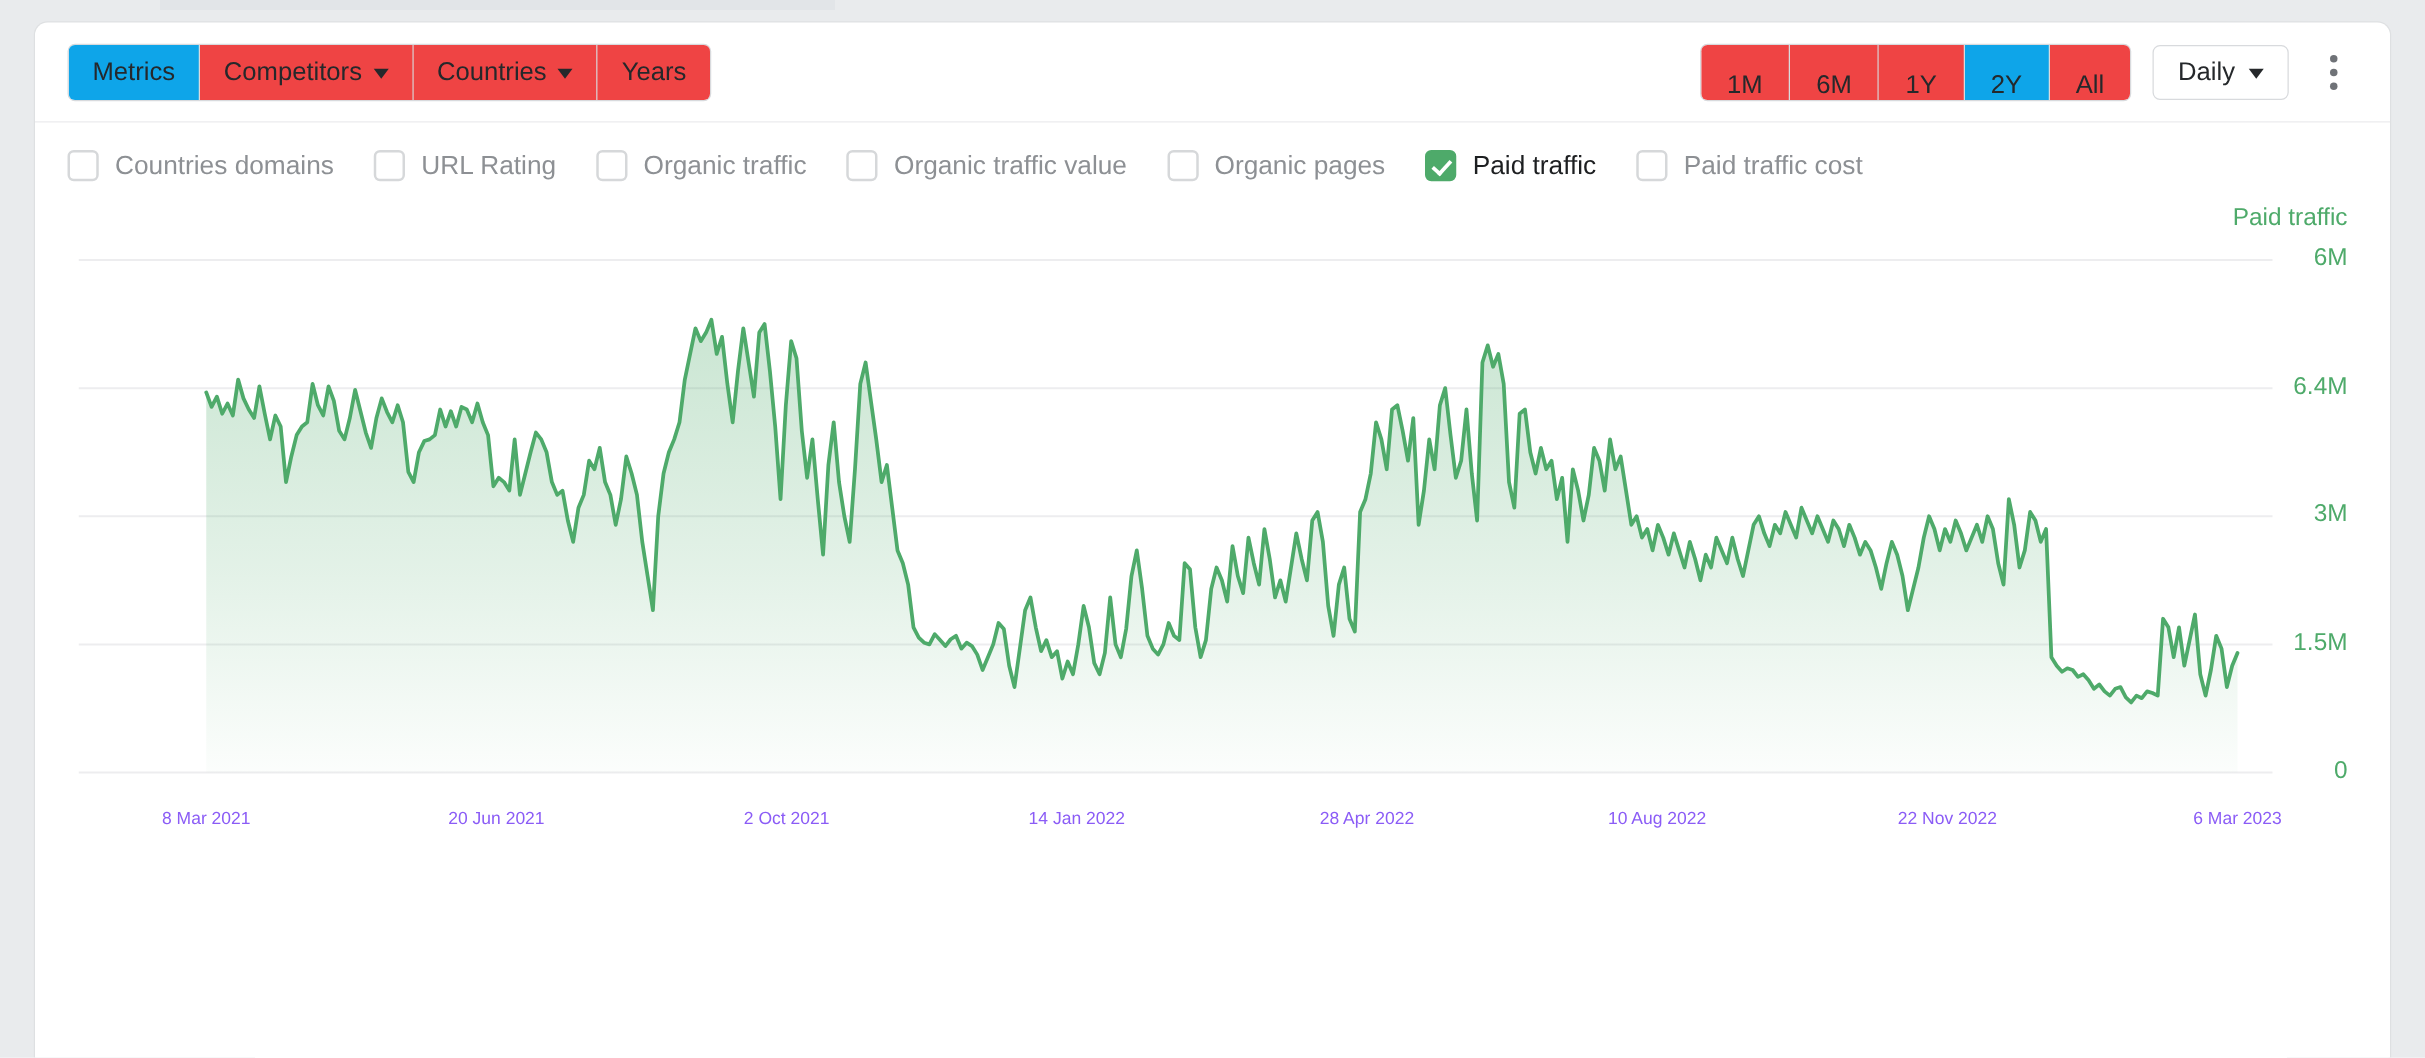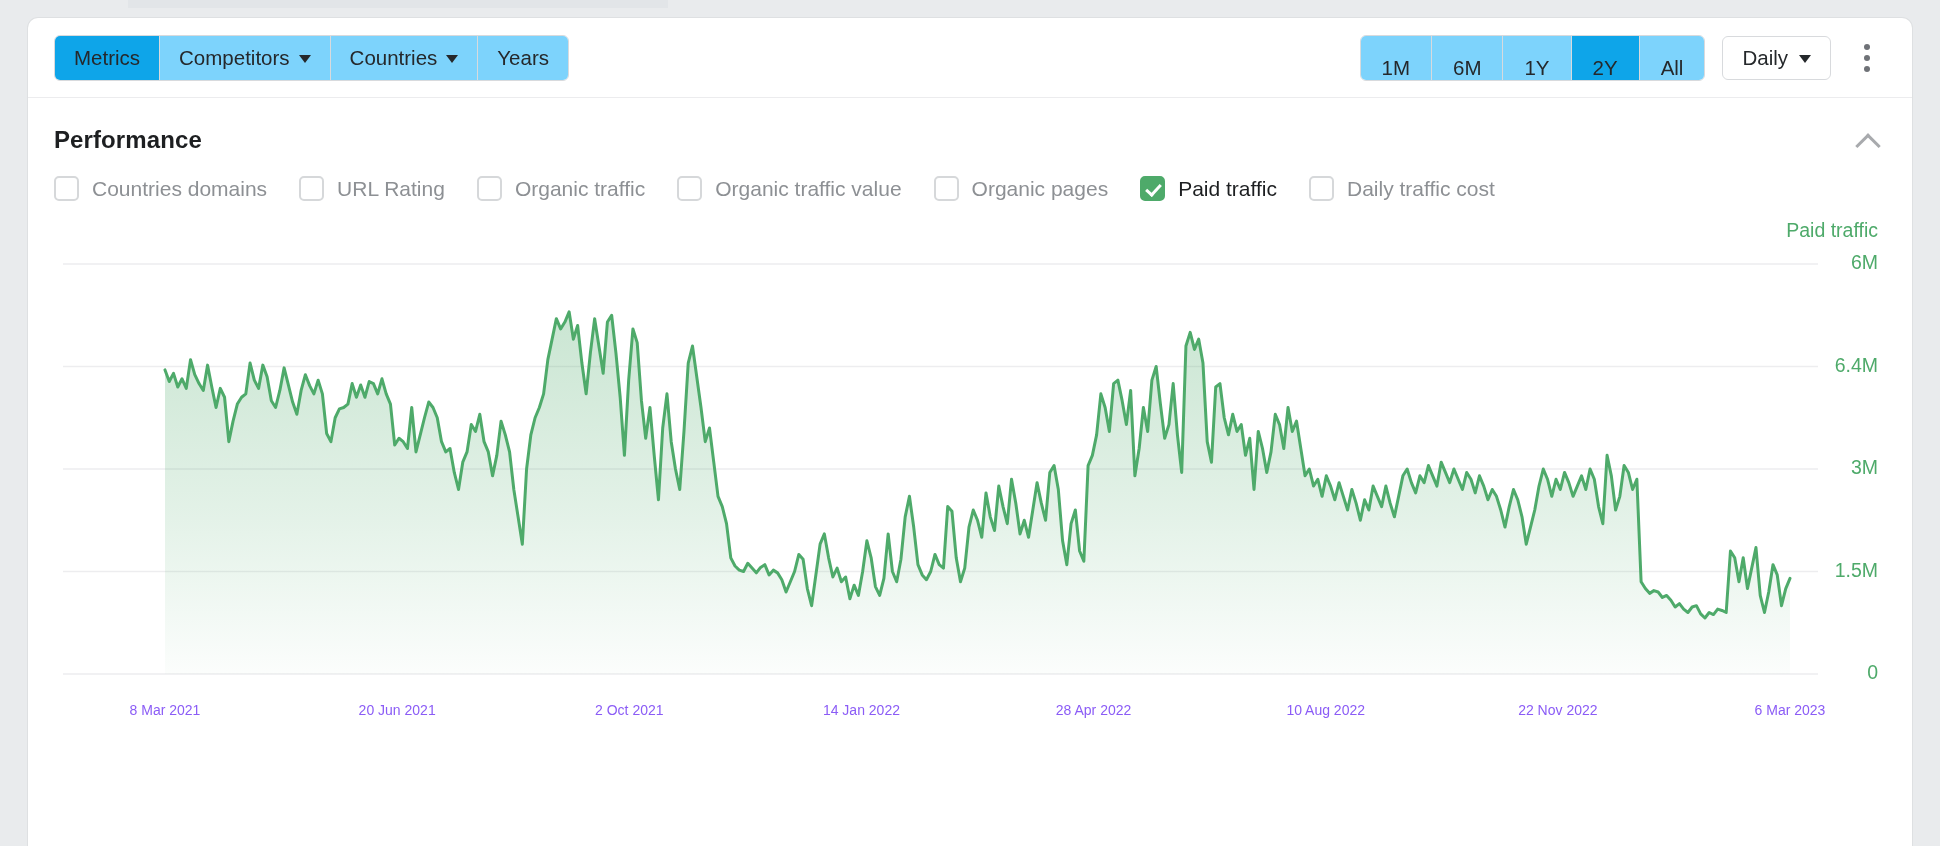--- a/index.html
+++ b/index.html
@@ -54,21 +54,21 @@
     background: #fff;
     height: 44px;
   }
   .seg-btn {
     display: inline-flex;
     align-items: center;
     gap: 9px;
     padding: 0 19px;
     font-size: 20.5px;
     color: #25282b;
-    background: #7dd3fc;
+    background: #ef4444;
     border: none;
     border-right: 1px solid #d8dadd;
     cursor: pointer;
     height: 100%;
     white-space: nowrap;
     font-family: "Liberation Sans", sans-serif;
   }
   .seg-btn:last-child { border-right: none; }
   .seg-btn.active { background: #0ea5e9; }
 
@@ -268,24 +268,20 @@
 
         <div class="kebab">
           <i></i>
             <i></i>
             <i></i>
         </div>
 
       </div>
     </div>
 
-    <div class="section-head">
-      <div class="section-title">Performance</div>
-      <div class="chevron-up"></div>
-    </div>
 
     <div class="metric-row">
 
       <label class="metric">
         <span class="cbox"></span>
         <span class="metric-label">Countries domains</span>
       </label>
 
       <label class="metric">
         <span class="cbox"></span>
@@ -307,21 +303,21 @@
         <span class="metric-label">Organic pages</span>
       </label>
 
       <label class="metric checked">
         <span class="cbox"></span>
         <span class="metric-label">Paid traffic</span>
       </label>
 
       <label class="metric">
         <span class="cbox"></span>
-        <span class="metric-label">Daily traffic cost</span>
+        <span class="metric-label">Paid traffic cost</span>
       </label>
 
     </div>
 
     <div class="chart-wrap">
       <div class="series-label">Paid traffic</div>
       <svg class="chart-svg" id="chart-svg" width="1884" height="470">
           <defs>
             <linearGradient id="areaGrad" x1="0" y1="0" x2="0" y2="1">
               <stop offset="0%" stop-color="#4eaa6a" stop-opacity="0.30"></stop>

